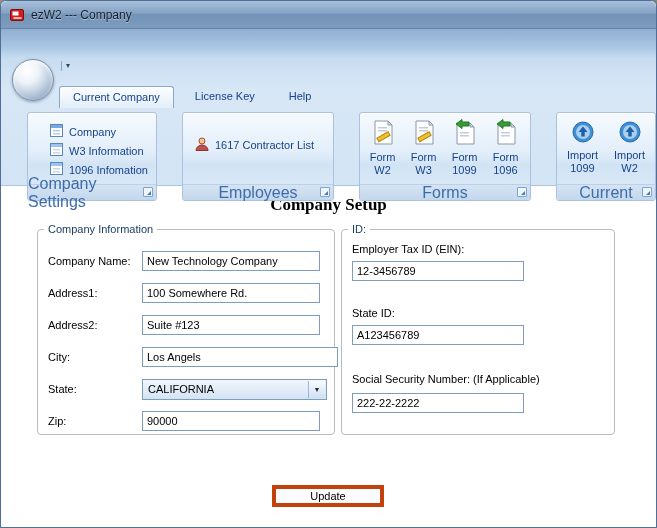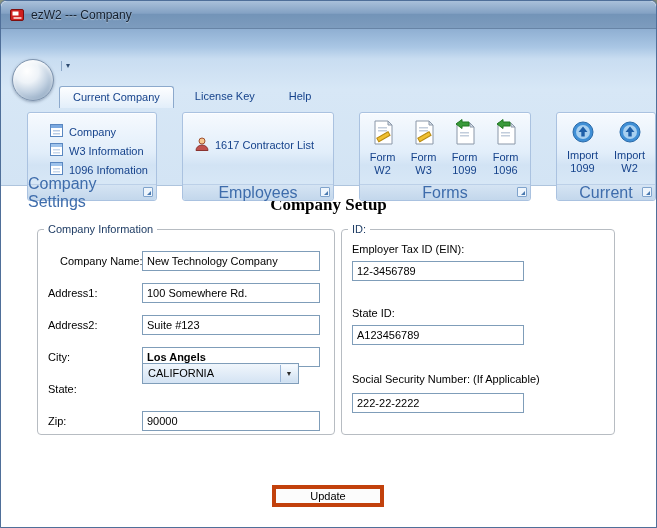--- a/index.html
+++ b/index.html
@@ -314,34 +314,34 @@
 
     </div>
   </div>
 
   <div class="content">
     <div class="page-title">Company Setup</div>
 
     <fieldset class="fs-left">
       <legend>Company Information</legend>
 
-      <span class="f-label" style="left:22px; top:20px;">Company Name:</span>
+      <span class="f-label" style="left:10px; top:20px;">Company Name:</span>
       <input class="f-input" style="left: 104px; top: 16px; width: 178px;" value="New Technology Company">
 
       <span class="f-label" style="left:10px; top:52px;">Address1:</span>
       <input class="f-input" style="left: 104px; top: 48px; width: 178px;" value="100 Somewhere Rd.">
 
       <span class="f-label" style="left:10px; top:84px;">Address2:</span>
       <input class="f-input" style="left: 104px; top: 80px; width: 178px;" value="Suite #123">
 
       <span class="f-label" style="left:10px; top:116px;">City:</span>
-      <input class="f-input" style="left: 104px; top: 112px; width: 178px; font-weight: bold;" value="Los Angels">
+      <input class="f-input" style="left: 104px; top: 112px; width: 196px;" value="Los Angels">
 
       <span class="f-label" style="left:10px; top:148px;">State:</span>
-      <div class="combo" style="left:104px; top:128px; width:157px;">
+      <div class="combo" style="left:104px; top:144px; width:185px;">
         <span class="combo-text">CALIFORNIA</span>
         <span class="combo-arrow">▼</span>
       </div>
 
       <span class="f-label" style="left:10px; top:180px;">Zip:</span>
       <input class="f-input" style="left: 104px; top: 176px; width: 178px;" value="90000">
     </fieldset>
 
     <fieldset class="fs-right">
       <legend>ID:</legend>

